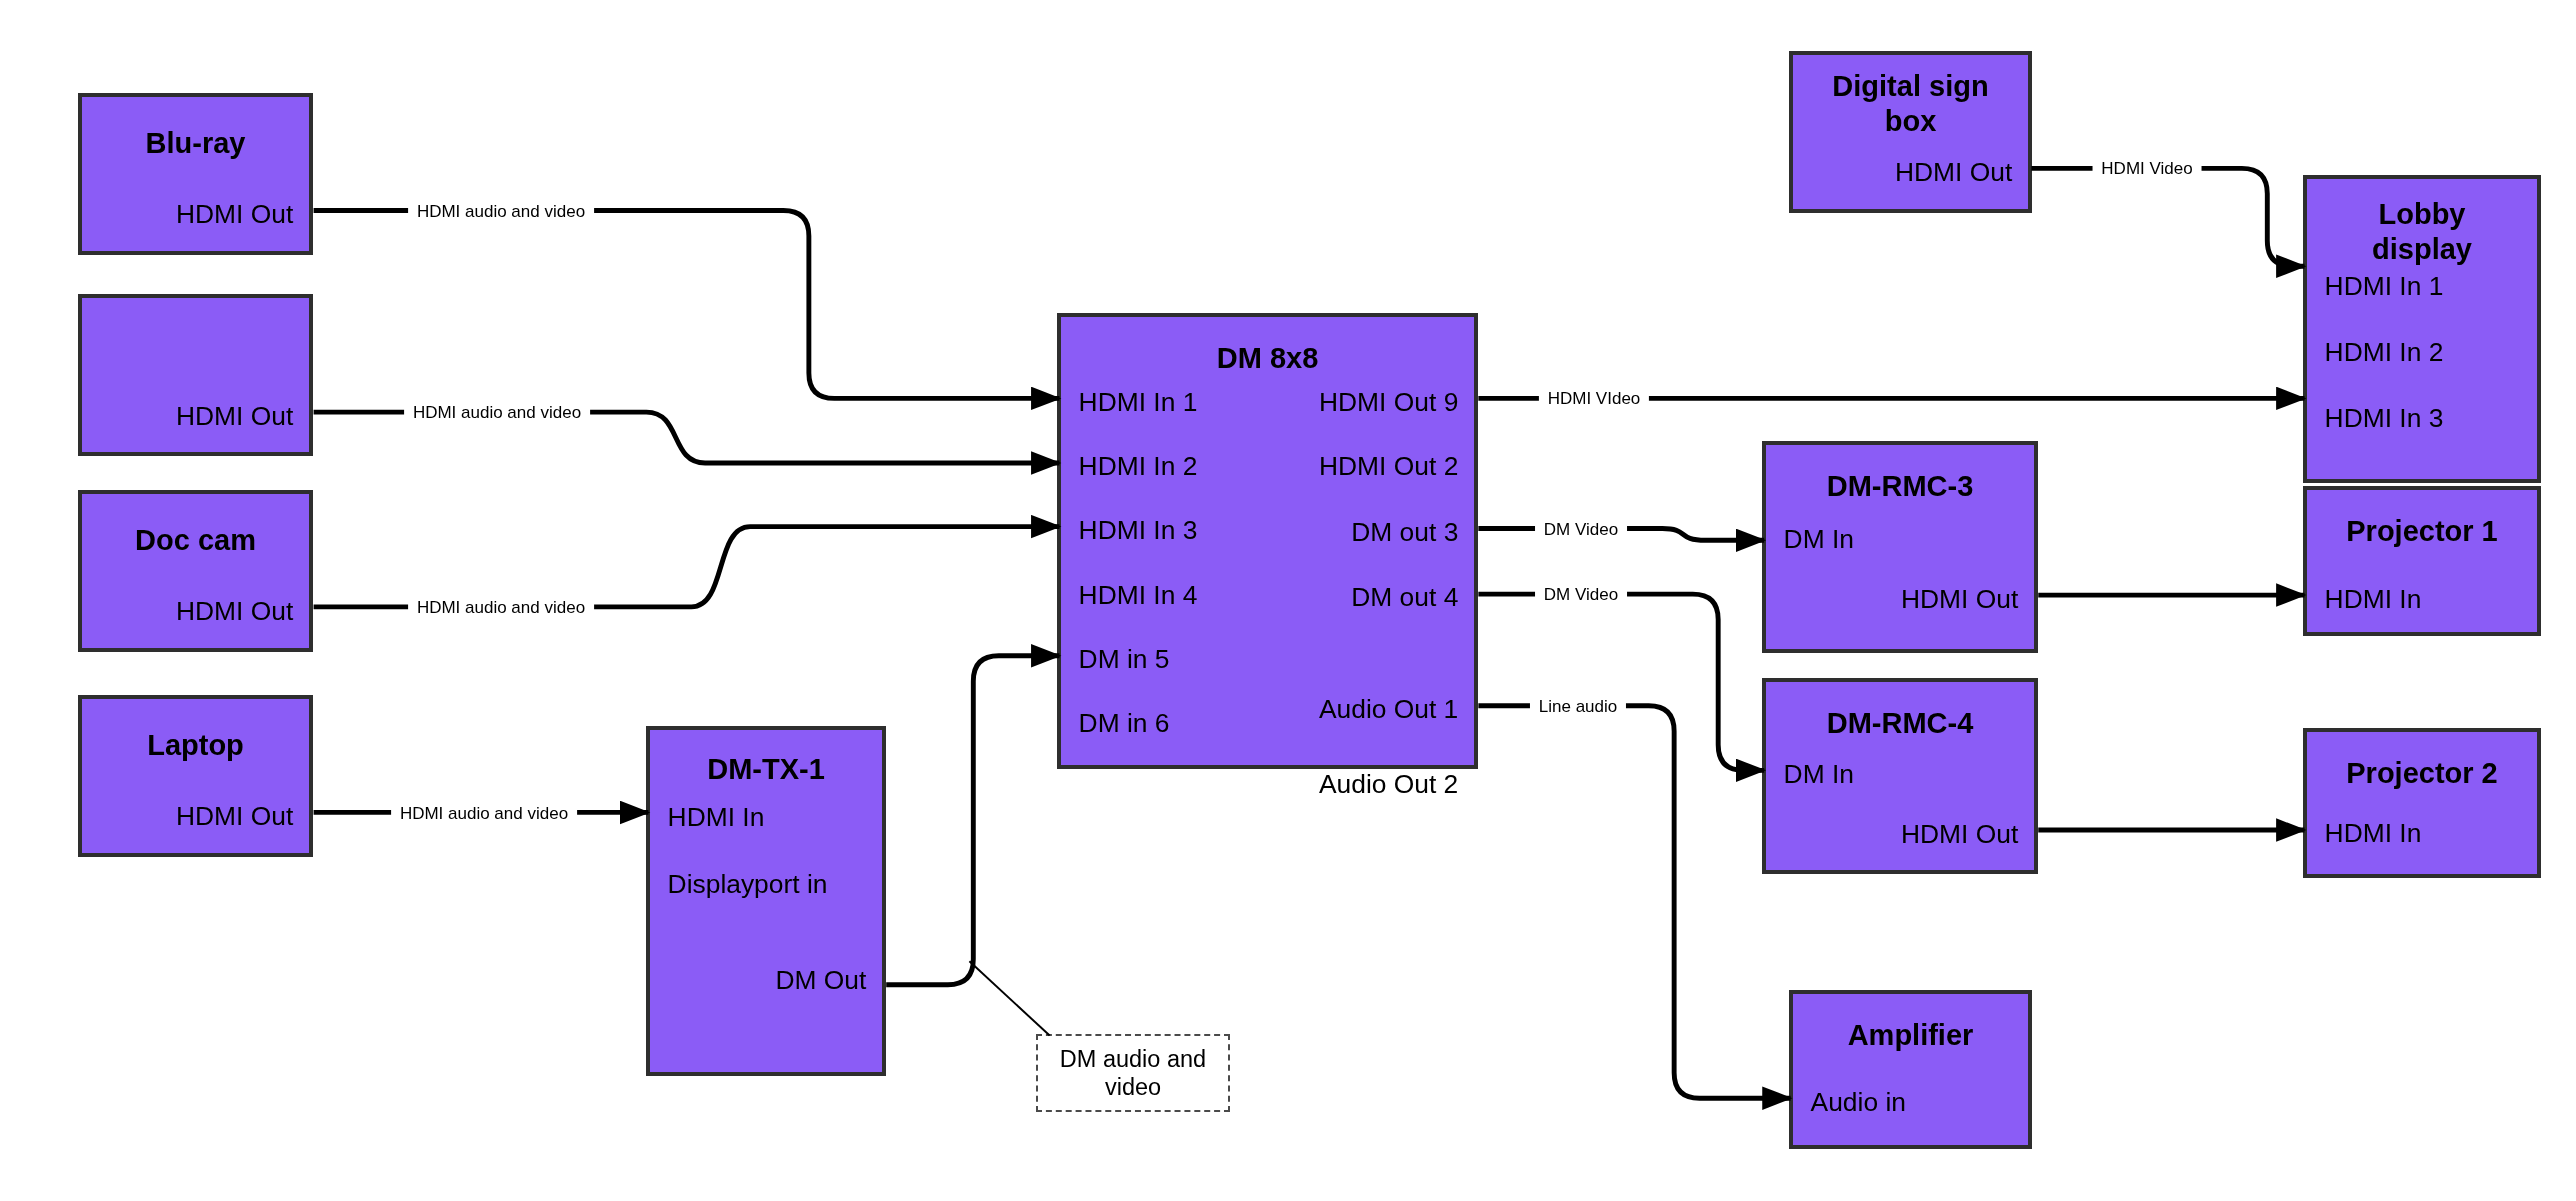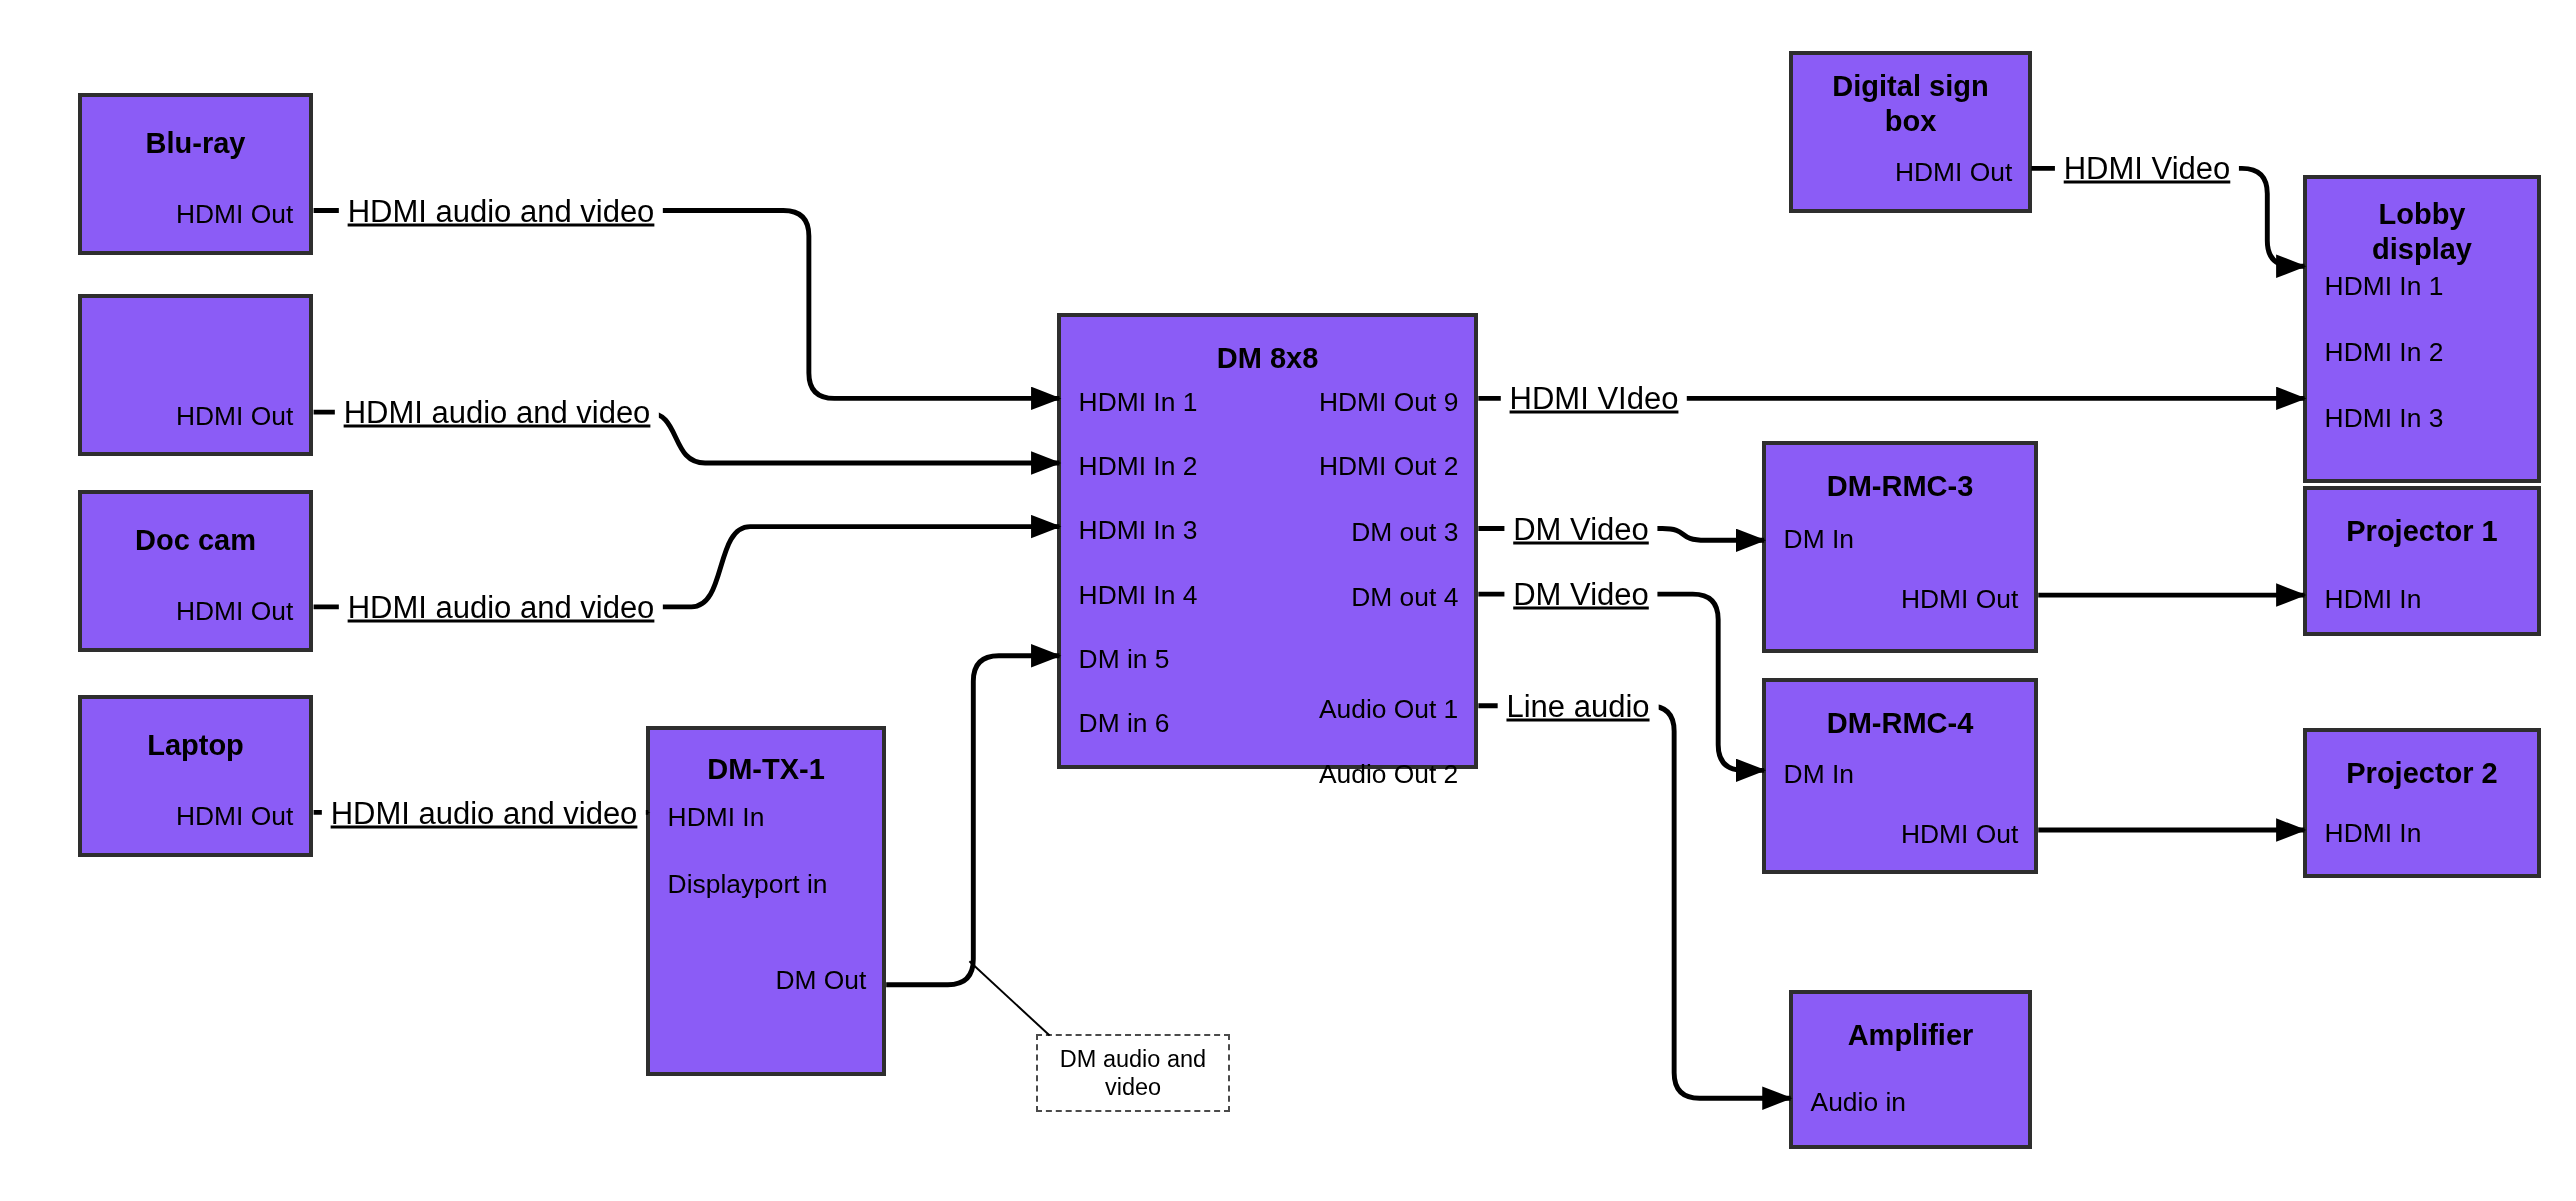--- a/index.html
+++ b/index.html
@@ -32,24 +32,23 @@
     font-size:26.4px;line-height:31px;
     white-space:nowrap;
   }
   .port.pl{left:17.6px;}
   .port.pr{right:15.7px;text-align:left;}
   .wire-label{
     position:absolute;
     transform:translate(-50%,-50%);
     background:#ffffff;
     padding:1px 8.8px;
-    font-size:31px;line-height:29px;
+    font-size:17px;line-height:29px;
     white-space:nowrap;
     z-index:3;
-    text-decoration:underline;
   }
   .callout{
     position:absolute;
     left:1036px;top:1034px;width:194px;height:78px;
     border:2px dashed #4a4a4a;
     box-sizing:border-box;
     display:flex;align-items:center;justify-content:center;
     text-align:center;
     font-size:23.5px;line-height:28px;
     background:#ffffff;
@@ -117,21 +116,21 @@
     <div class="port pl" style="top:134px">HDMI In 2</div>
     <div class="port pl" style="top:198px">HDMI In 3</div>
     <div class="port pl" style="top:263px">HDMI In 4</div>
     <div class="port pl" style="top:327px">DM in 5</div>
     <div class="port pl" style="top:391px">DM in 6</div>
     <div class="port pr" style="top:70px">HDMI Out 9</div>
     <div class="port pr" style="top:134px">HDMI Out 2</div>
     <div class="port pr" style="top:200px">DM out 3</div>
     <div class="port pr" style="top:265px">DM out 4</div>
     <div class="port pr" style="top:377px">Audio Out 1</div>
-    <div class="port pr" style="top:442px">Audio Out 2</div>
+    <div class="port pr" style="top:452px">Audio Out 2</div>
   </div>
 
   <div class="box" style="left:1789px;top:51px;width:243px;height:162px">
     <div class="title" style="top:13.7px"><span class="tw" style="max-width:176px">Digital sign box</span></div>
     <div class="port pr" style="top:102px">HDMI Out</div>
   </div>
 
   <div class="box" style="left:2303px;top:175px;width:238px;height:308px">
     <div class="title" style="top:17.6px"><span class="tw" style="max-width:127px">Lobby display</span></div>
     <div class="port pl" style="top:92px">HDMI In 1</div>

